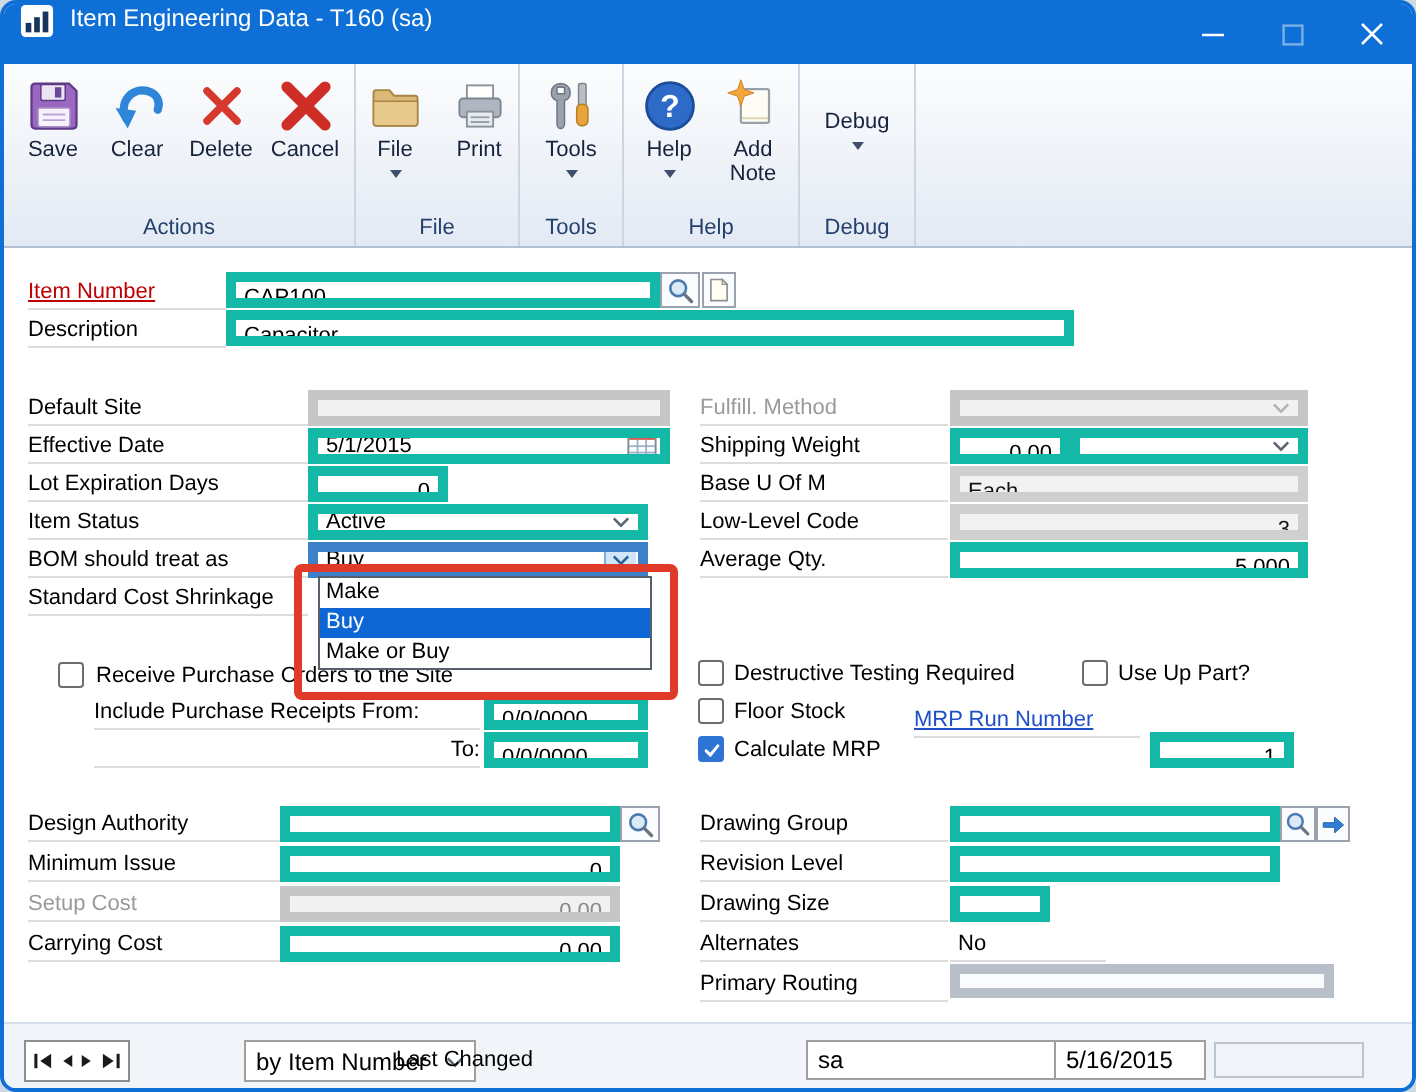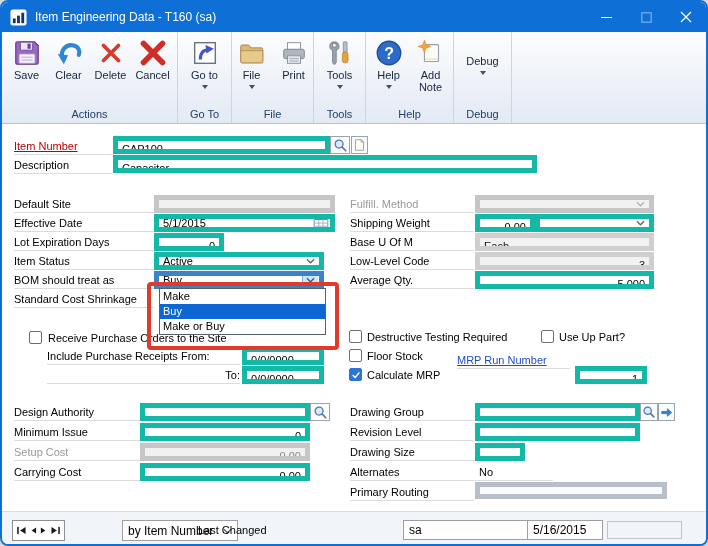--- a/index.html
+++ b/index.html
@@ -1,21 +1,21 @@
 <!DOCTYPE html>
 <html><head>
 <meta charset="utf-8">
 <style>
   html,body{margin:0;padding:0;background:#cfd8e3;}
   .win{position:relative;width:708px;height:546px;box-sizing:border-box;
        border:2px solid #0e6fd6;border-radius:8px;overflow:hidden;background:#fff;
        font-family:"Liberation Sans",sans-serif;}
   
   .titlebar{position:absolute;left:0;top:0;right:0;height:30px;background:#0e6fd6;
-            display:flex;align-items:center;color:#fff;}
+            display:flex;color:#fff;}
   .appicon{margin-left:8px;display:flex;}
   .title{margin-left:8px;font-size:12px;white-space:nowrap;}
   .wctrls{margin-left:auto;display:flex;height:30px;}
   .wbtn{width:40px;height:30px;display:flex;align-items:center;justify-content:center;}
   .wbtn.dim{opacity:.45;}
   
   .ribbon{position:absolute;left:0;top:30px;right:0;height:92px;display:flex;
           background:linear-gradient(#fcfdfe,#eef2f8 55%,#e3eaf4);
           border-bottom:1px solid #b3c1d3;box-sizing:border-box;}
   .rgroup{display:flex;flex-direction:column;border-right:1px solid #ccd6e2;box-sizing:border-box;}
@@ -137,36 +137,20 @@
               <svg width="32" height="32" viewBox="0 0 32 32">
                 <path d="M6.5 6.5 L25.5 25.5 M25.5 6.5 L6.5 25.5" stroke="#cf2e26" stroke-width="5.6" stroke-linecap="round"></path>
               </svg>
             </span>
           <span class="rtext">Cancel</span>
         </div>
       </div>
       <div class="rgrouplabel">Actions</div>
     </div>
 
-    <div class="rgroup" style="width:54px">
-      <div class="rbtns">
-        <div class="rbtn">
-          <span class="ric">
-              <svg width="30" height="30" viewBox="0 0 32 32">
-                <rect x="5" y="5" width="22" height="22" fill="#fff" stroke="#6b7280" stroke-width="1.5"></rect>
-                <path d="M11 23 C 11 15.5, 14 12.5, 20 12.5" stroke="#4556c8" stroke-width="3.4" fill="none"></path>
-                <path d="M16.5 7.5 L25.5 11.5 L17.5 16.5 Z" fill="#4556c8"></path>
-              </svg>
-            </span>
-          <span class="rtext">Go to</span>
-          <span class="dar"></span>
-        </div>
-      </div>
-      <div class="rgrouplabel">Go To</div>
-    </div>
 
     <div class="rgroup" style="width:82px">
       <div class="rbtns">
         <div class="rbtn">
           <span class="ric">
               <svg width="30" height="30" viewBox="0 0 32 32">
                 <path d="M4 9 q0-1.5 1.5-1.5 h7 l2.5 3 h11 q1.5 0 1.5 1.5 v13 q0 1.5 -1.5 1.5 h-20.5 q-1.5 0 -1.5 -1.5 z" fill="#dcb876" stroke="#a88545"></path>
                 <path d="M4 13.5 h23.5 v11.5 q0 1.5 -1.5 1.5 h-20.5 q-1.5 0 -1.5-1.5 z" fill="#e7c98c" stroke="#a88545" stroke-width="0.8"></path>
               </svg>
             </span>

